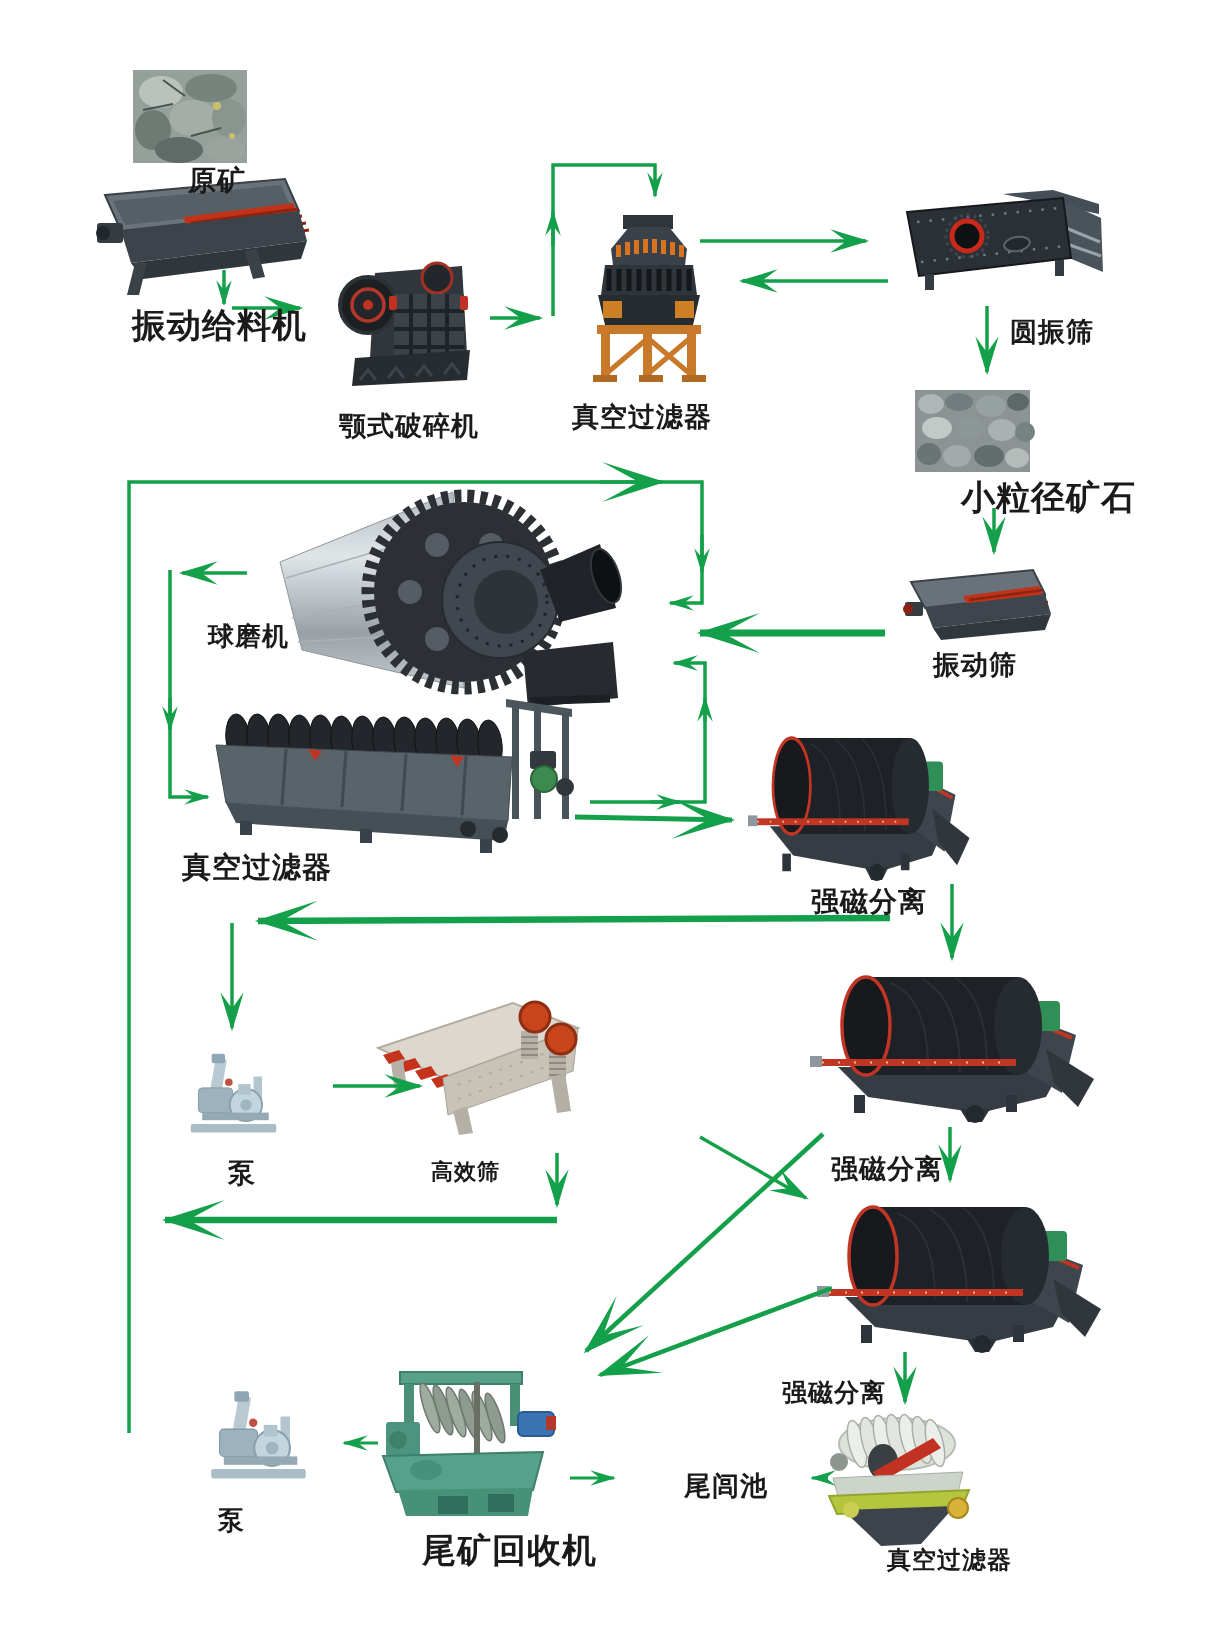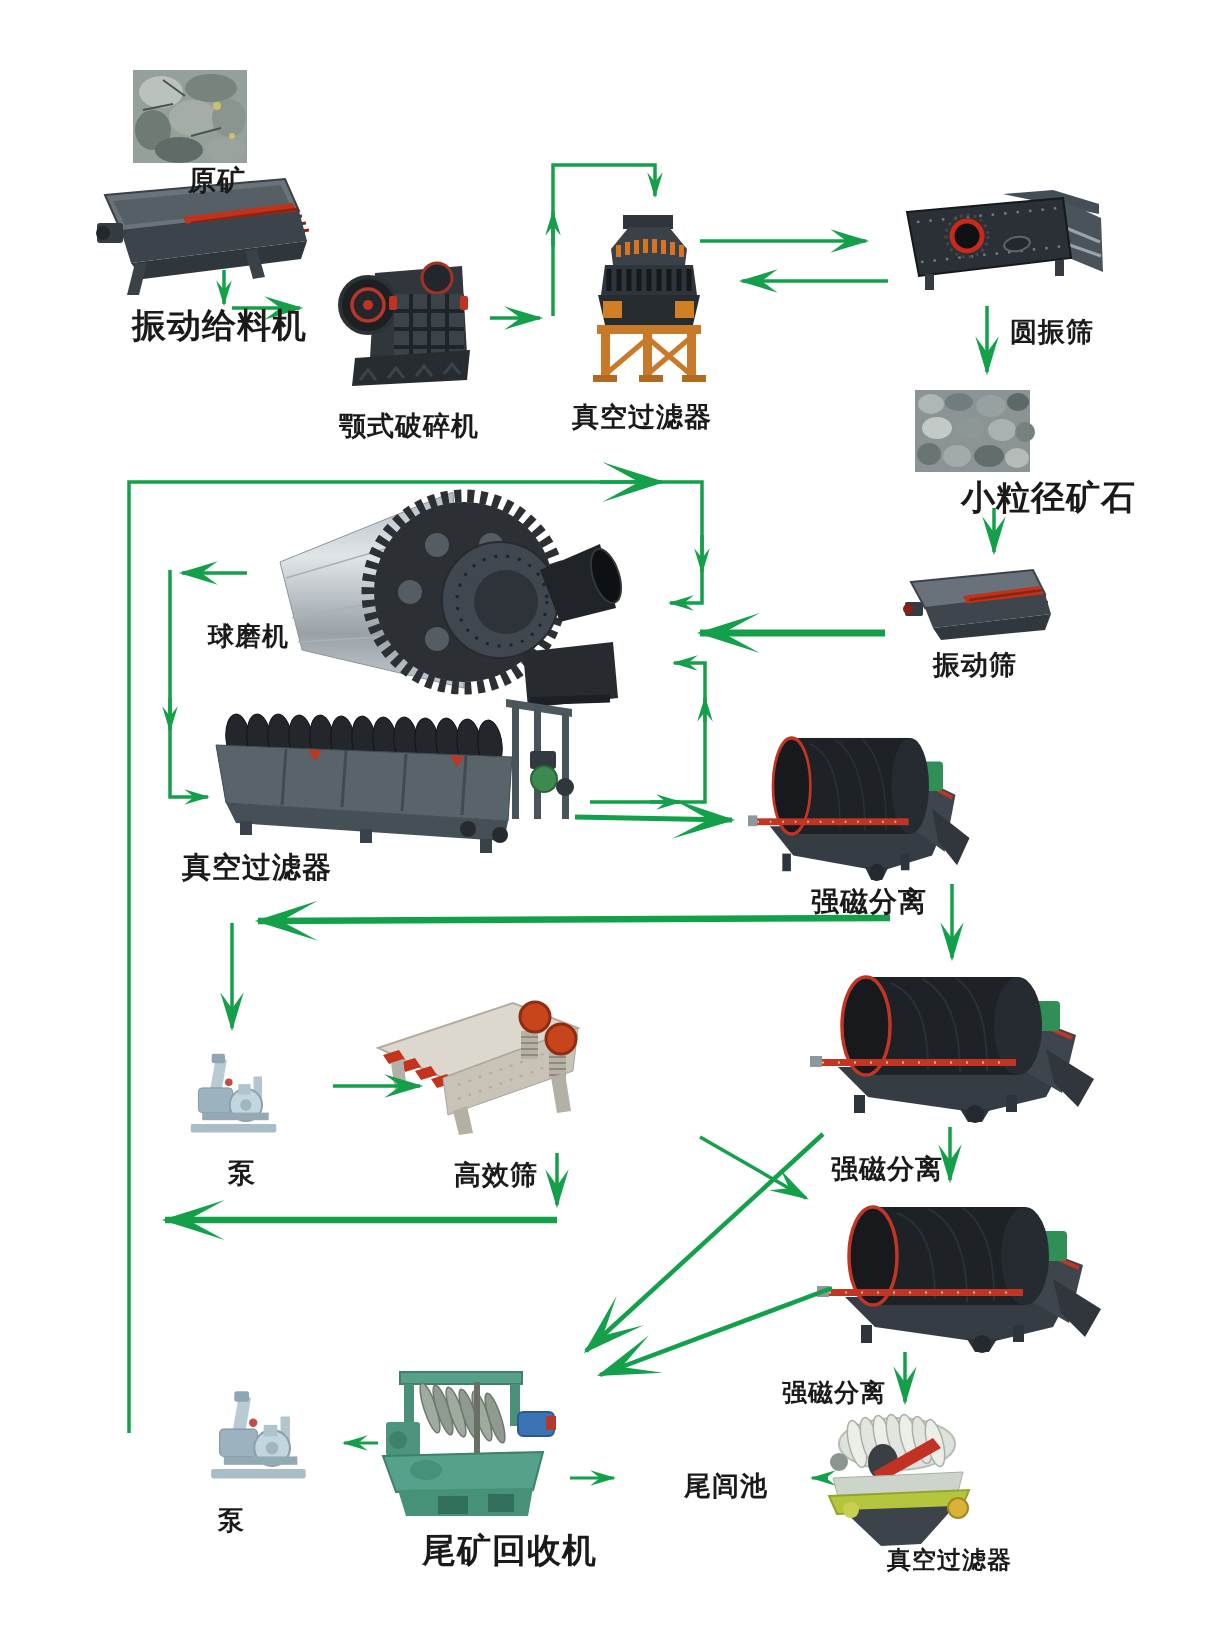--- a/index.html
+++ b/index.html
@@ -347,21 +347,21 @@
 <div class="lbl" style="left:132px;top:303px;font-size:34px">振动给料机</div>
 <div class="lbl" style="left:339px;top:408px;font-size:27px">颚式破碎机</div>
 <div class="lbl" style="left:572px;top:399px;font-size:27px">真空过滤器</div>
 <div class="lbl" style="left:1010px;top:314px;font-size:27px">圆振筛</div>
 <div class="lbl" style="left:961px;top:475px;font-size:34px">小粒径矿石</div>
 <div class="lbl" style="left:933px;top:647px;font-size:27px">振动筛</div>
 <div class="lbl" style="left:208px;top:619px;font-size:26px">球磨机</div>
 <div class="lbl" style="left:182px;top:848px;font-size:29px">真空过滤器</div>
 <div class="lbl" style="left:811px;top:883px;font-size:28px">强磁分离</div>
 <div class="lbl" style="left:228px;top:1155px;font-size:27px">泵</div>
-<div class="lbl" style="left:454px;top:1157px;font-size:27px">高效筛</div>
+<div class="lbl" style="left:431px;top:1157px;font-size:22px">高效筛</div>
 <div class="lbl" style="left:831px;top:1151px;font-size:27px">强磁分离</div>
 <div class="lbl" style="left:782px;top:1376px;font-size:25px">强磁分离</div>
 <div class="lbl" style="left:422px;top:1528px;font-size:34px">尾矿回收机</div>
 <div class="lbl" style="left:218px;top:1503px;font-size:26px">泵</div>
 <div class="lbl" style="left:684px;top:1468px;font-size:27px">尾闾池</div>
 <div class="lbl" style="left:887px;top:1544px;font-size:24px">真空过滤器</div>
 
 </div>
 
 </body></html>

